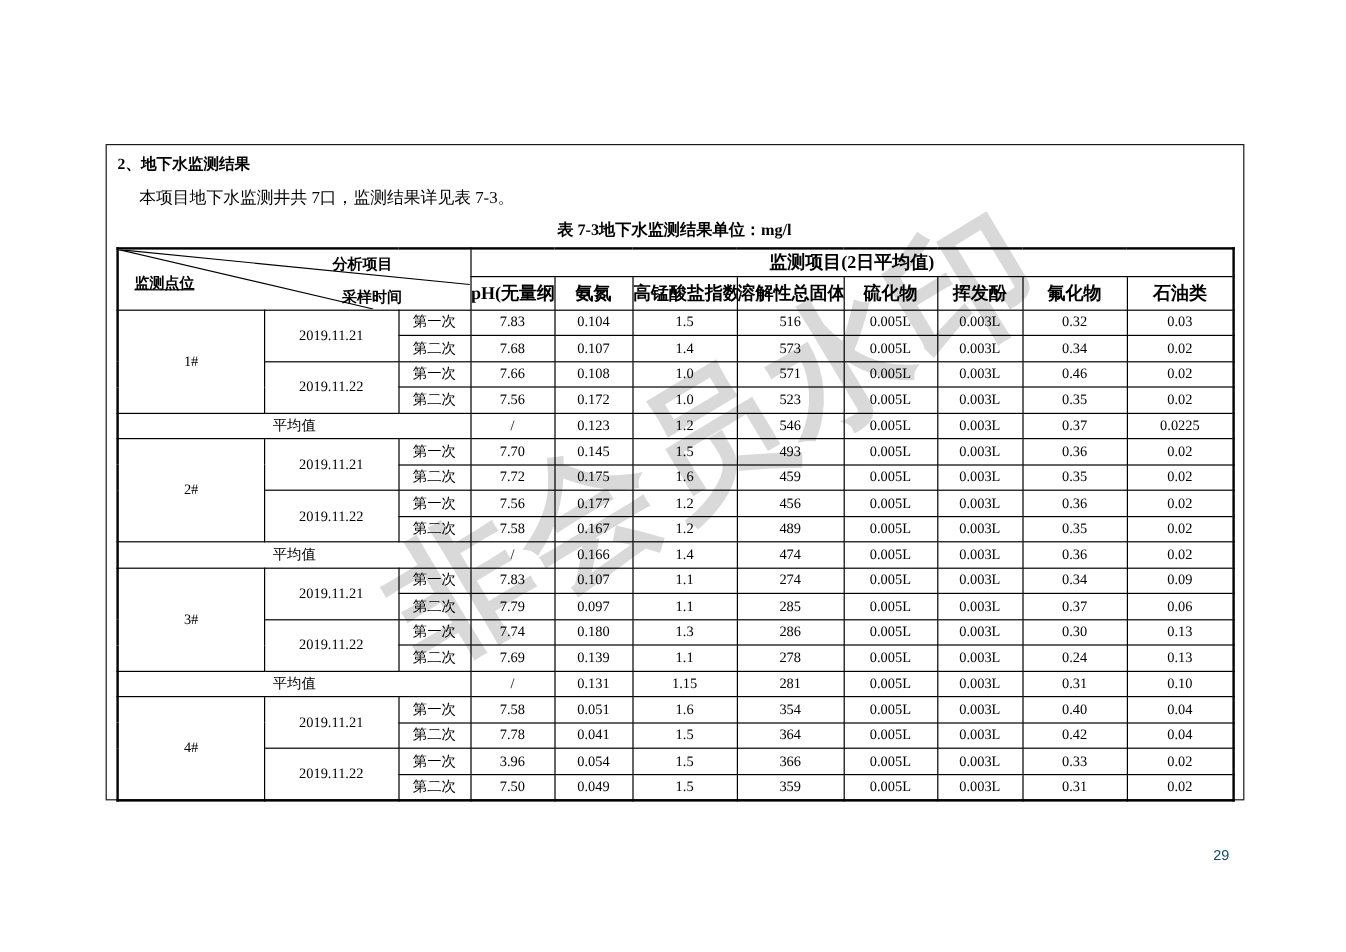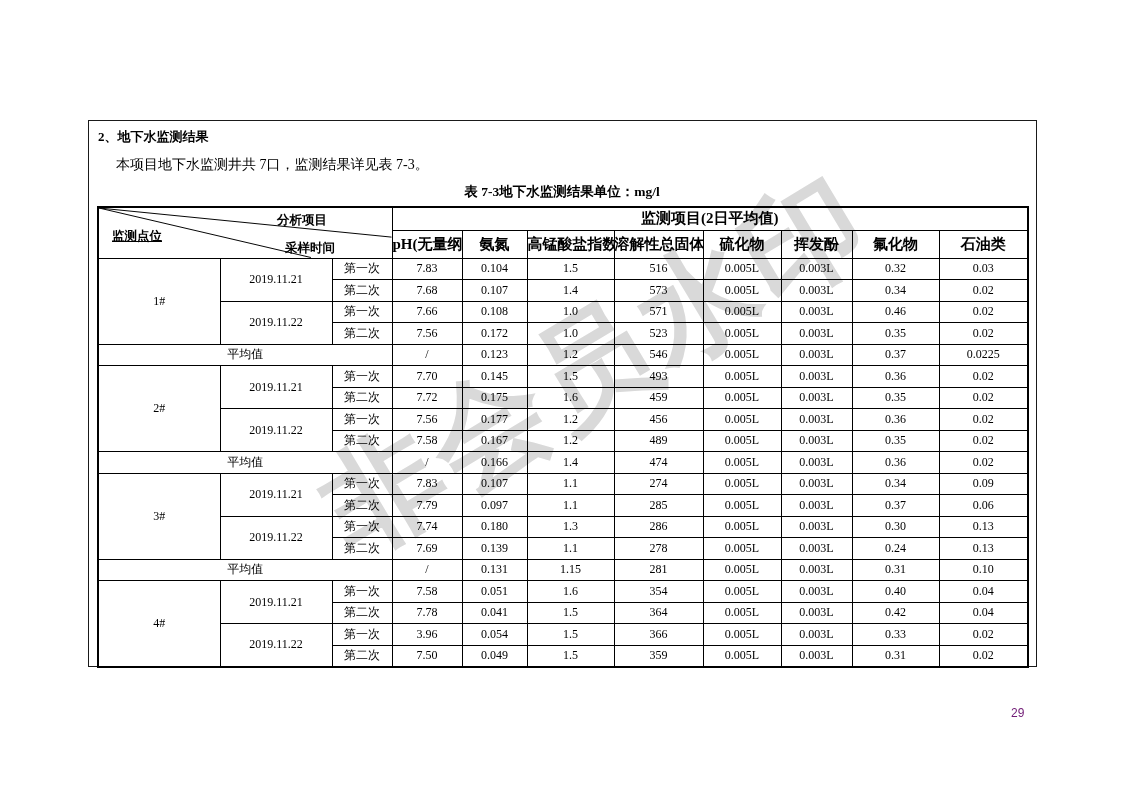--- a/index.html
+++ b/index.html
@@ -110,21 +110,21 @@
     white-space: nowrap;
   }
   .c-analysis { left: 178px; top: 4px; }
   .c-sampling { left: 186px; top: 32px; }
   .c-point    { left: 13px;  top: 20px; text-decoration: underline; }
   .page-number {
     position: absolute;
     left: 1011px;
     top: 706px;
     font-size: 12px;
-    color: #701a75;
+    color: #0c4a6e;
     font-family: "Liberation Sans", "DejaVu Sans", sans-serif;
   }
 </style>
 </head>
 <body>
 
 <div class="page">
   <div class="content-box">
     <div class="watermark" style="color: rgb(217, 217, 217);">非会员水印</div>
 

